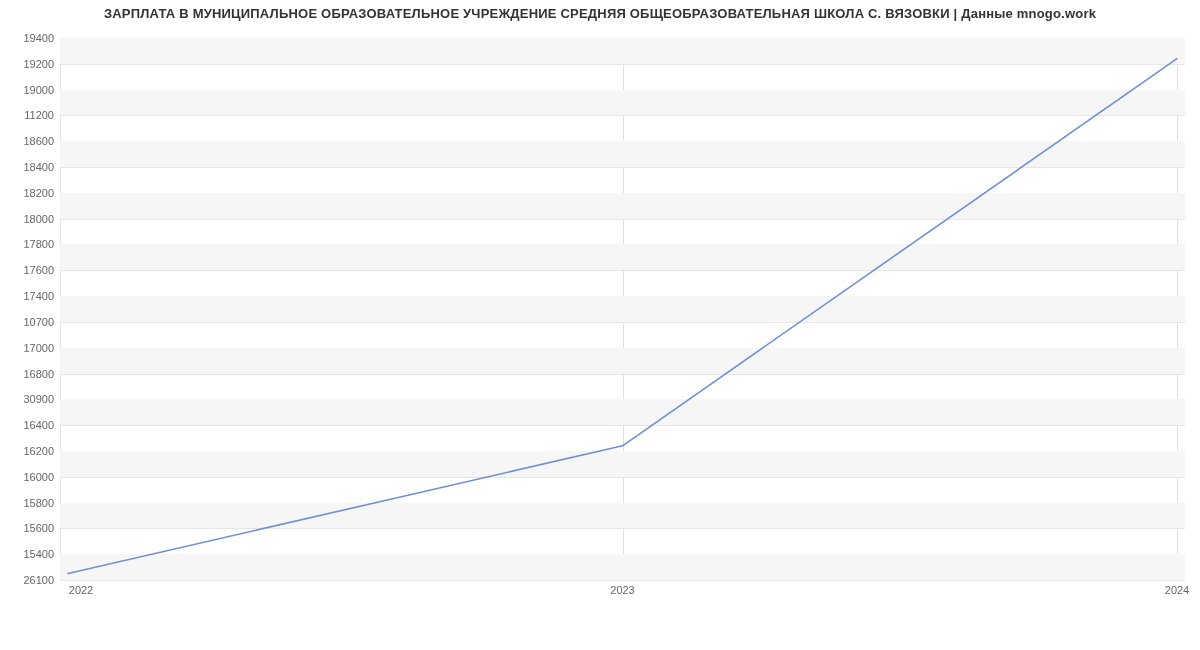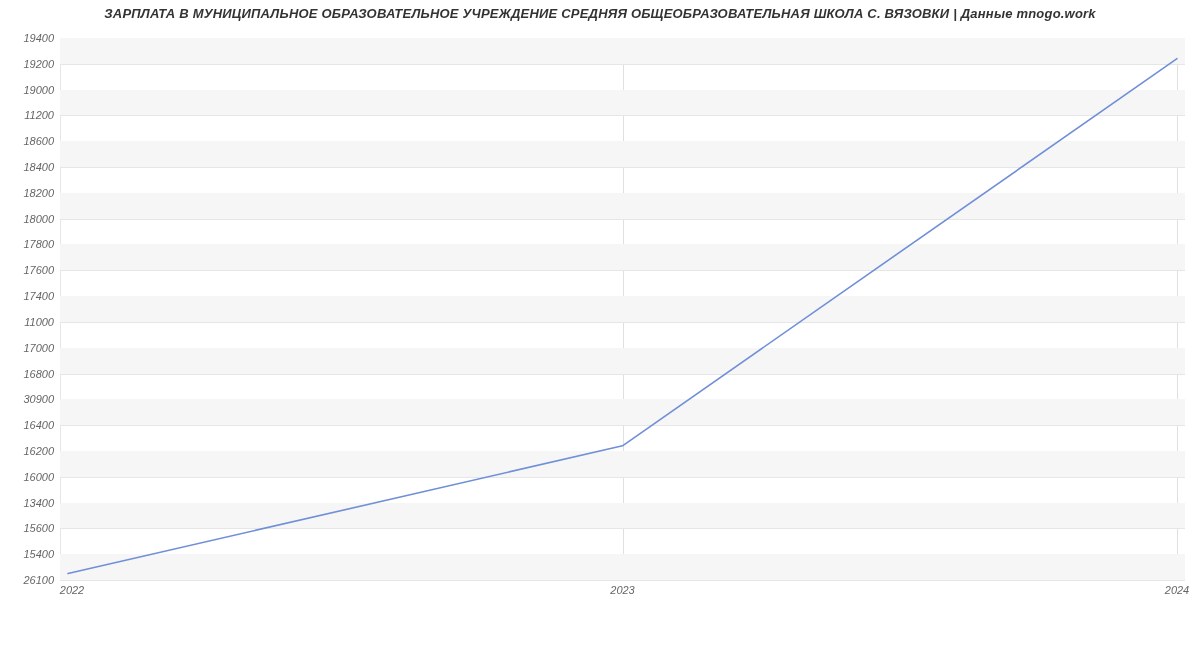--- a/index.html
+++ b/index.html
@@ -8,21 +8,20 @@
     width: 1200px;
     height: 650px;
     background: #ffffff;
     font-family: "Lucida Sans Unicode", "Lucida Grande", Arial, Helvetica, sans-serif;
     color: #333333;
   }
   .chart-wrap {
     position: relative;
     width: 1200px;
     height: 650px;
-    font-style: italic;
   }
   .title {
     position: absolute;
     top: 6px;
     left: 0;
     width: 1200px;
     text-align: center;
     font-size: 13px;
     font-weight: 600;
     letter-spacing: 0.2px;
@@ -159,38 +158,38 @@
       <svg class="line-layer" id="line-layer" xmlns="http://www.w3.org/2000/svg" viewBox="0 0 1125 542" width="1125" height="542">
         <path id="series-path" class="series-line" d="M8.00 535.55 L562.50 407.79 L1117.00 20.65"></path>
       </svg>
     </div>
   </div>
 
   <div class="y-ticks" id="y-ticks">
       <div class="y-tick" style="top: 542px;">26100</div>
       <div class="y-tick" style="top: 516.19px;">15400</div>
       <div class="y-tick" style="top: 490.381px;">15600</div>
-      <div class="y-tick" style="top: 464.571px;">13400</div>
+      <div class="y-tick" style="top: 464.571px;">15800</div>
       <div class="y-tick" style="top: 438.762px;">16000</div>
       <div class="y-tick" style="top: 412.952px;">16200</div>
       <div class="y-tick" style="top: 387.143px; margin-left: 8px;">16400</div>
       <div class="y-tick" style="top: 361.333px;">30900</div>
       <div class="y-tick" style="top: 335.524px;">16800</div>
       <div class="y-tick" style="top: 309.714px;">17000</div>
-      <div class="y-tick" style="top: 283.905px;">11000</div>
+      <div class="y-tick" style="top: 283.905px;">10700</div>
       <div class="y-tick" style="top: 258.095px;">17400</div>
       <div class="y-tick" style="top: 232.286px;">17600</div>
       <div class="y-tick" style="top: 206.476px;">17800</div>
       <div class="y-tick" style="top: 180.667px; text-align: right;">18000</div>
       <div class="y-tick" style="top: 154.857px;">18200</div>
       <div class="y-tick" style="top: 129.048px;">18400</div>
       <div class="y-tick" style="top: 103.238px;">18600</div>
       <div class="y-tick" style="top: 77.4286px;">11200</div>
       <div class="y-tick" style="top: 51.619px;">19000</div>
       <div class="y-tick" style="top: 25.8095px;">19200</div>
       <div class="y-tick" style="top: 0px;">19400</div>
     </div>
   <div class="x-ticks" id="x-ticks">
-      <div class="x-tick" style="left: 12px;">2022</div>
+      <div class="x-tick" style="left: 21px;">2022</div>
       <div class="x-tick" style="left: 562.5px;">2023</div>
       <div class="x-tick" style="left: 1117px;">2024</div>
     </div>
 </div>
 
 </body></html>

